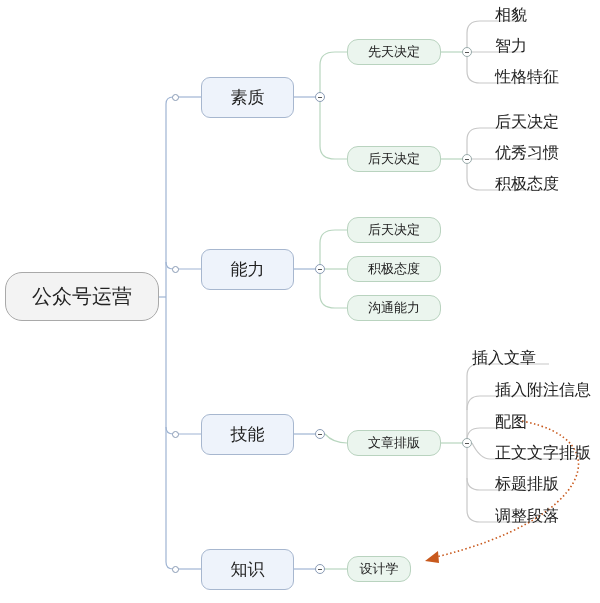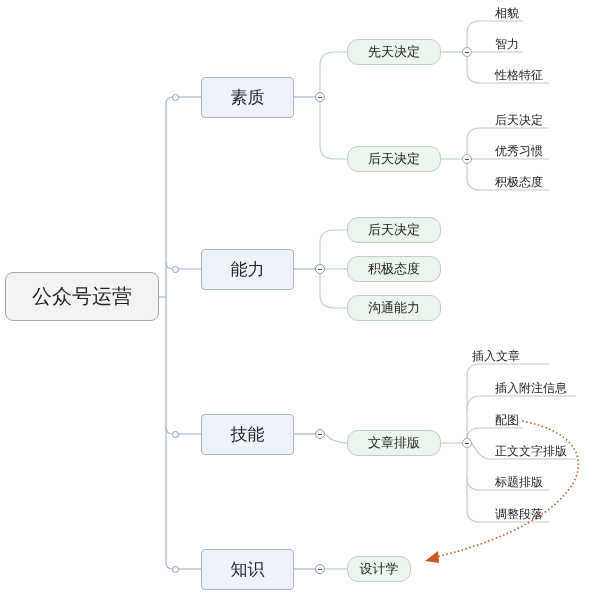--- a/index.html
+++ b/index.html
@@ -1,23 +1,23 @@
 <!DOCTYPE html>
 <html><head>
 <meta charset="utf-8">
 <style>
   html, body { margin:0; padding:0; background:#ffffff; }
   body { width:600px; height:603px; position:relative; overflow:hidden;
          font-family:"DejaVu Sans", sans-serif; color:#333; }
   svg.links { position:absolute; left:0; top:0; }
   .node { position:absolute; box-sizing:border-box; display:flex; align-items:center; justify-content:center; white-space:nowrap; }
-  .root { left:5px; top:272px; width:154px; height:49px; background:#f3f3f3; border:1px solid #a9a9a9; border-radius:8px; font-size:20px; color:#222; }
-  .main { width:93px; height:41px; background:#eef3fb; border:1px solid #a7b7cf; border-radius:4px; font-size:17px; color:#222; }
+  .root { left:5px; top:272px; width:154px; height:49px; background:#f3f3f3; border:1px solid #a9a9a9; border-radius:17px; font-size:20px; color:#222; }
+  .main { width:93px; height:41px; background:#eef3fb; border:1px solid #a7b7cf; border-radius:9px; font-size:17px; color:#222; }
   .sub { width:94px; height:26px; background:#ebf5ee; border:1px solid #b9d3bf; border-radius:11px; font-size:13px; color:#222; }
-  .leaf { position:absolute; font-size:12px; color:#222; white-space:nowrap; }
+  .leaf { position:absolute; font-size:16px; color:#222; white-space:nowrap; }
   .toggle { position:absolute; width:10px; height:10px; border:1px solid #8a9bb5; border-radius:50%; background:#fff; box-sizing:border-box; }
   .toggle::after { content:""; position:absolute; left:2px; top:3.5px; width:4px; height:1px; background:#555; }
   .toggle.g { border-color:#9aa; }
   .dot { position:absolute; width:7px; height:7px; border:1px solid #8a9bb5; border-radius:50%; background:#fff; box-sizing:border-box; }
 </style>
 </head>
 <body>
 
 <svg class="links" width="600" height="603">
 

